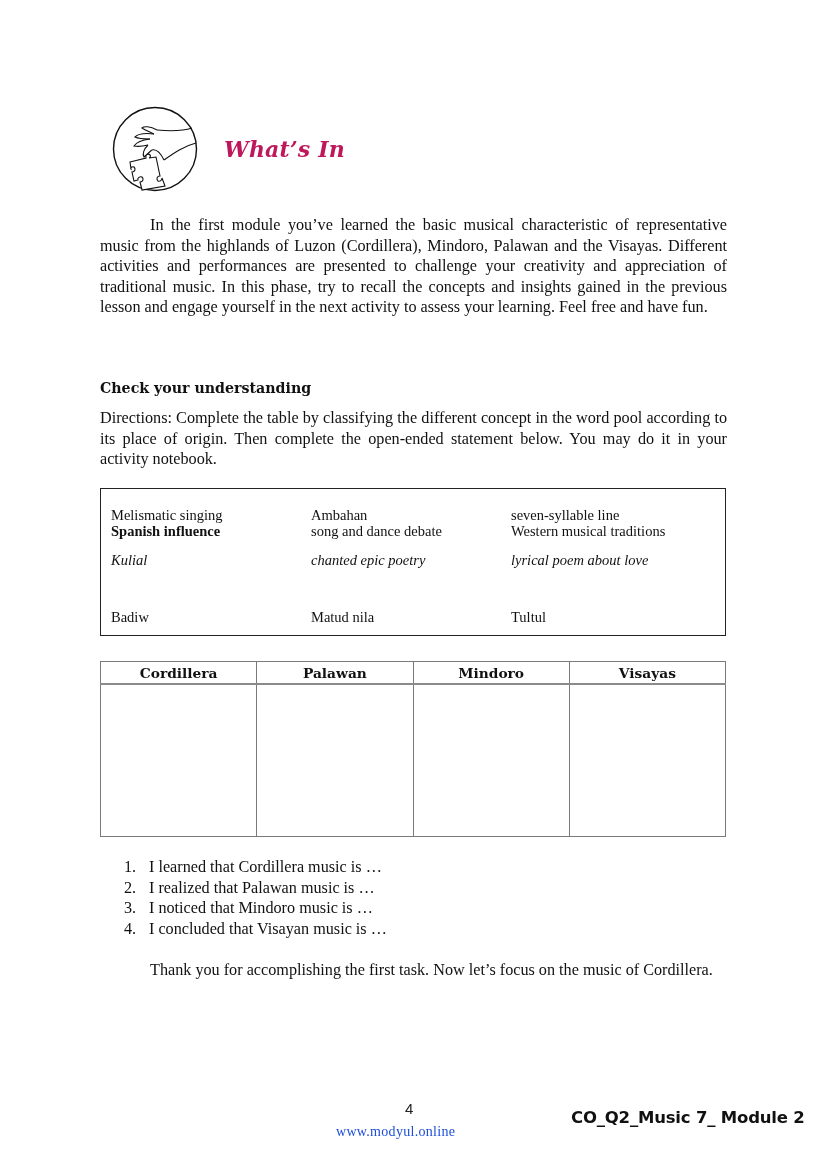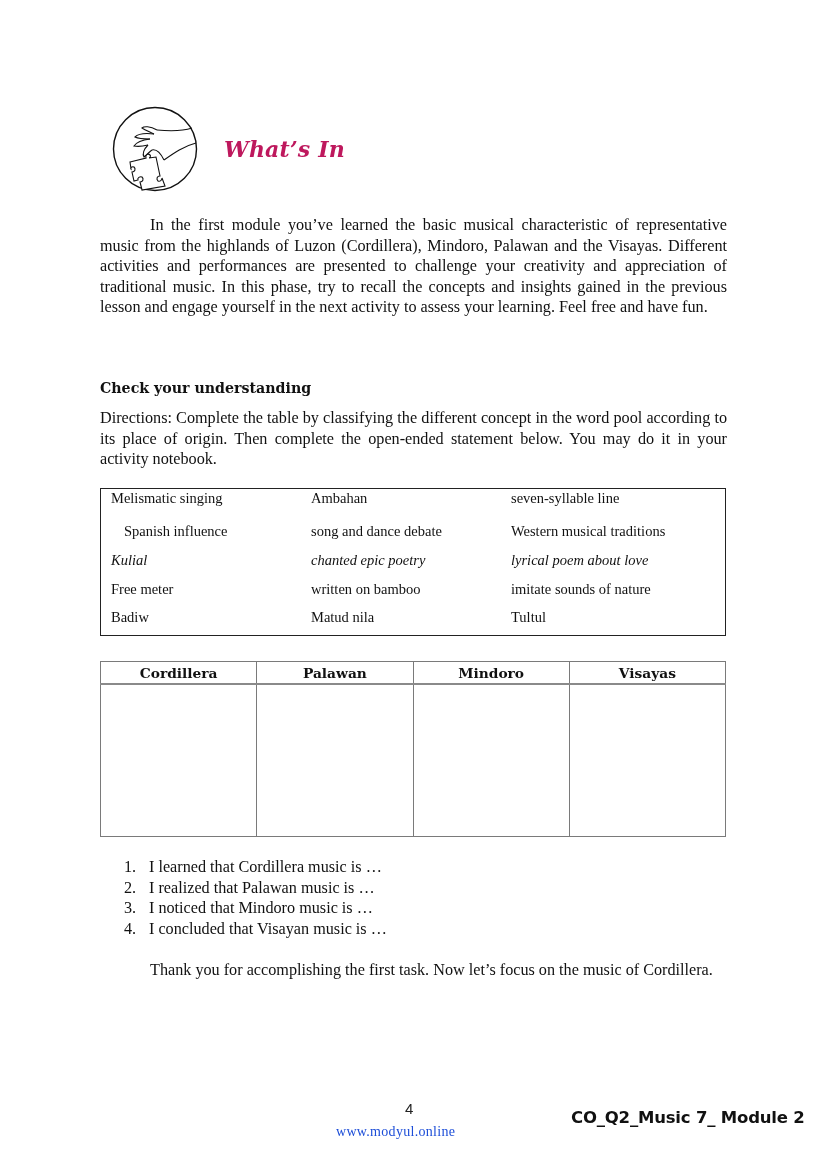--- a/index.html
+++ b/index.html
@@ -105,39 +105,34 @@
 
   <div class="section-title">What’s In</div>
 
   <div class="para intro"><span class="indent"></span><span>In the first module you’ve learned the basic musical characteristic of representative music from the highlands of Luzon (Cordillera), Mindoro, Palawan and the Visayas. Different activities and performances are presented to challenge your creativity and appreciation of traditional music. In this phase, try to recall the concepts and insights gained in the previous lesson and engage yourself in the next activity to assess your learning. Feel free and have fun.</span></div>
 
   <div class="subhead">Check your understanding</div>
 
   <div class="para directions">Directions: Complete the table by classifying the different concept in the word pool according to its place of origin. Then complete the open-ended statement below. You may do it in your activity notebook.</div>
 
   <div class="word-pool">
-    <div class="wp-row" style="top:1px;text-align:right;">
+    <div class="wp-row" style="top:18px;text-align:right;">
       <span class="wp-cell" style="left:10px;">Melismatic singing</span>
       <span class="wp-cell" style="left:210px;">Ambahan</span>
       <span class="wp-cell" style="left:410px;">seven-syllable line</span>
     </div>
     <div class="wp-row" style="top:34px;">
-      <span class="wp-cell" style="left:23px;">Spanish influence</span>
+      <span class="wp-cell" style="left:10px;font-weight:bold;">Spanish influence</span>
       <span class="wp-cell" style="left:210px;">song and dance debate</span>
       <span class="wp-cell" style="left:410px;">Western musical traditions</span>
     </div>
     <div class="wp-row" style="top:63px;font-style:italic;">
       <span class="wp-cell" style="left:10px;">Kulial</span>
       <span class="wp-cell" style="left:210px;">chanted epic poetry</span>
       <span class="wp-cell" style="left:410px;">lyrical poem about love</span>
-    </div>
-    <div class="wp-row" style="top:92px;">
-      <span class="wp-cell" style="left:10px;">Free meter</span>
-      <span class="wp-cell" style="left:210px;">written on bamboo</span>
-      <span class="wp-cell" style="left:410px;">imitate sounds of nature</span>
     </div>
     <div class="wp-row" style="top:120px;">
       <span class="wp-cell" style="left:10px;">Badiw</span>
       <span class="wp-cell" style="left:210px;">Matud nila</span>
       <span class="wp-cell" style="left:410px;">Tultul</span>
     </div>
   </div>
 
   <table class="classify-table">
     <thead>

